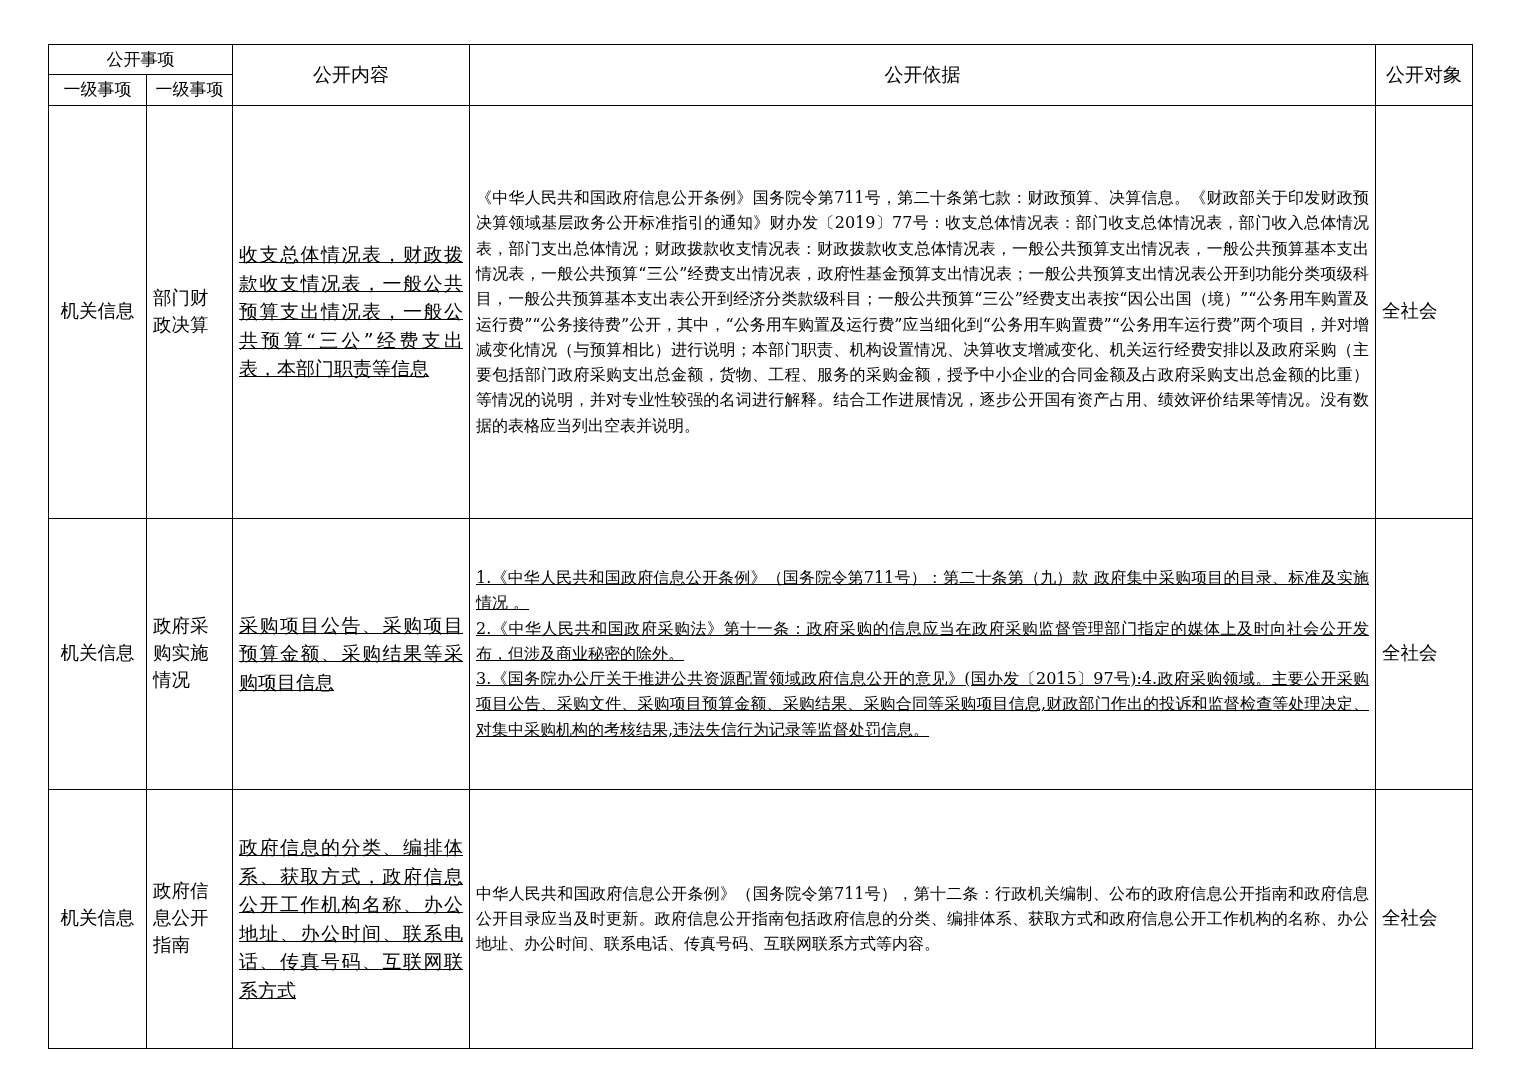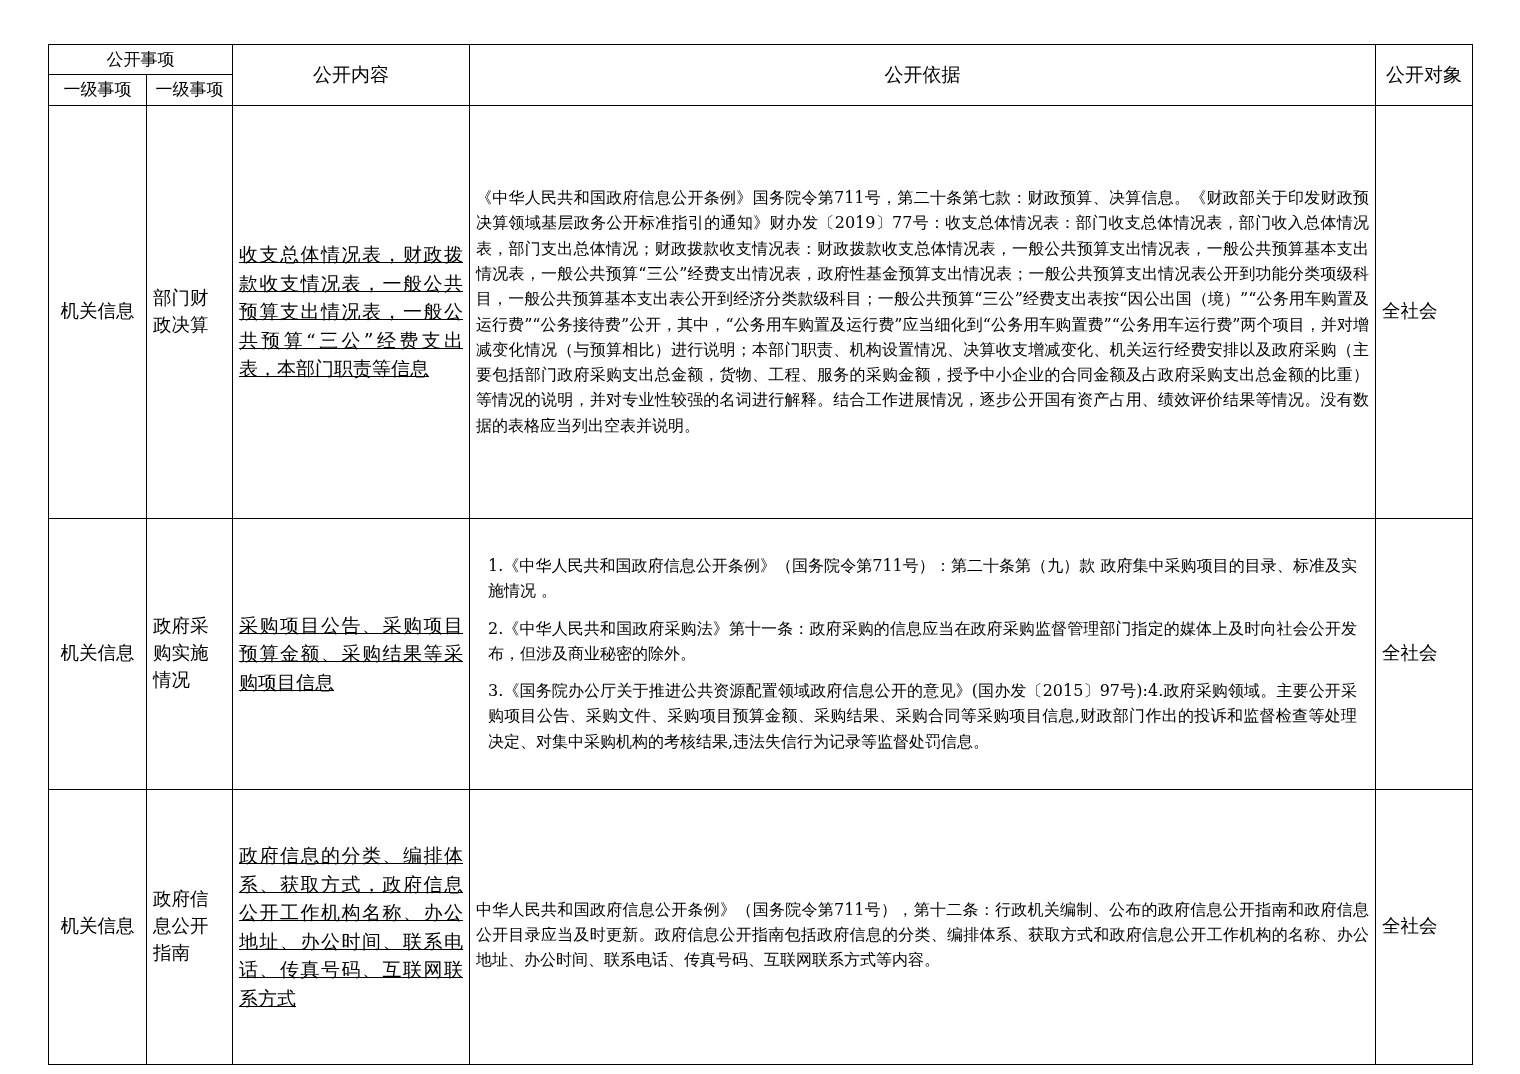--- a/index.html
+++ b/index.html
@@ -78,22 +78,23 @@
     text-align: justify;
     text-justify: inter-ideograph;
     font-size: 16px;
     line-height: 1.58;
     padding-left: 10px;
     padding-right: 10px;
     vertical-align: top;
     padding-top: 14px;
   }
   .c-basis p {
-    margin: 12px;
+    margin: 0;
     text-indent: 0;
+    text-decoration: underline;
   }
   .c-target {
     text-align: left;
     font-size: 18.5px;
     line-height: 1.45;
   }
   .row-1 > td { height: 404px; }
   .row-2 > td { height: 262px; }
   .row-3 > td { height: 250px; }
   .mid-align { vertical-align: middle; }
@@ -138,18 +139,18 @@
             <p>1.《中华人民共和国政府信息公开条例》（国务院令第711号）：第二十条第（九）款 政府集中采购项目的目录、标准及实施情况 。</p>
             <p>2.《中华人民共和国政府采购法》第十一条：政府采购的信息应当在政府采购监督管理部门指定的媒体上及时向社会公开发布，但涉及商业秘密的除外。</p>
             <p>3.《国务院办公厅关于推进公共资源配置领域政府信息公开的意见》(国办发〔2015〕97号):4.政府采购领域。主要公开采购项目公告、采购文件、采购项目预算金额、采购结果、采购合同等采购项目信息,财政部门作出的投诉和监督检查等处理决定、对集中采购机构的考核结果,违法失信行为记录等监督处罚信息。</p>
           </td>
         <td class="c-target">全社会</td>
       </tr>
       <tr class="row-3">
         <td class="c-l1">机关信息</td>
         <td class="c-l2">政府信息公开指南</td>
         <td class="c-content">政府信息的分类、编排体系、获取方式，政府信息公开工作机构名称、办公地址、办公时间、联系电话、传真号码、互联网联系方式</td>
-        <td class="c-basis mid-align" style="padding-top:20px">中华人民共和国政府信息公开条例》（国务院令第711号），第十二条：行政机关编制、公布的政府信息公开指南和政府信息公开目录应当及时更新。政府信息公开指南包括政府信息的分类、编排体系、获取方式和政府信息公开工作机构的名称、办公地址、办公时间、联系电话、传真号码、互联网联系方式等内容。</td>
+        <td class="c-basis mid-align" style="padding-top:4px">中华人民共和国政府信息公开条例》（国务院令第711号），第十二条：行政机关编制、公布的政府信息公开指南和政府信息公开目录应当及时更新。政府信息公开指南包括政府信息的分类、编排体系、获取方式和政府信息公开工作机构的名称、办公地址、办公时间、联系电话、传真号码、互联网联系方式等内容。</td>
         <td class="c-target">全社会</td>
       </tr>
     </tbody>
   </table>
 </div>
 
 </body></html>

